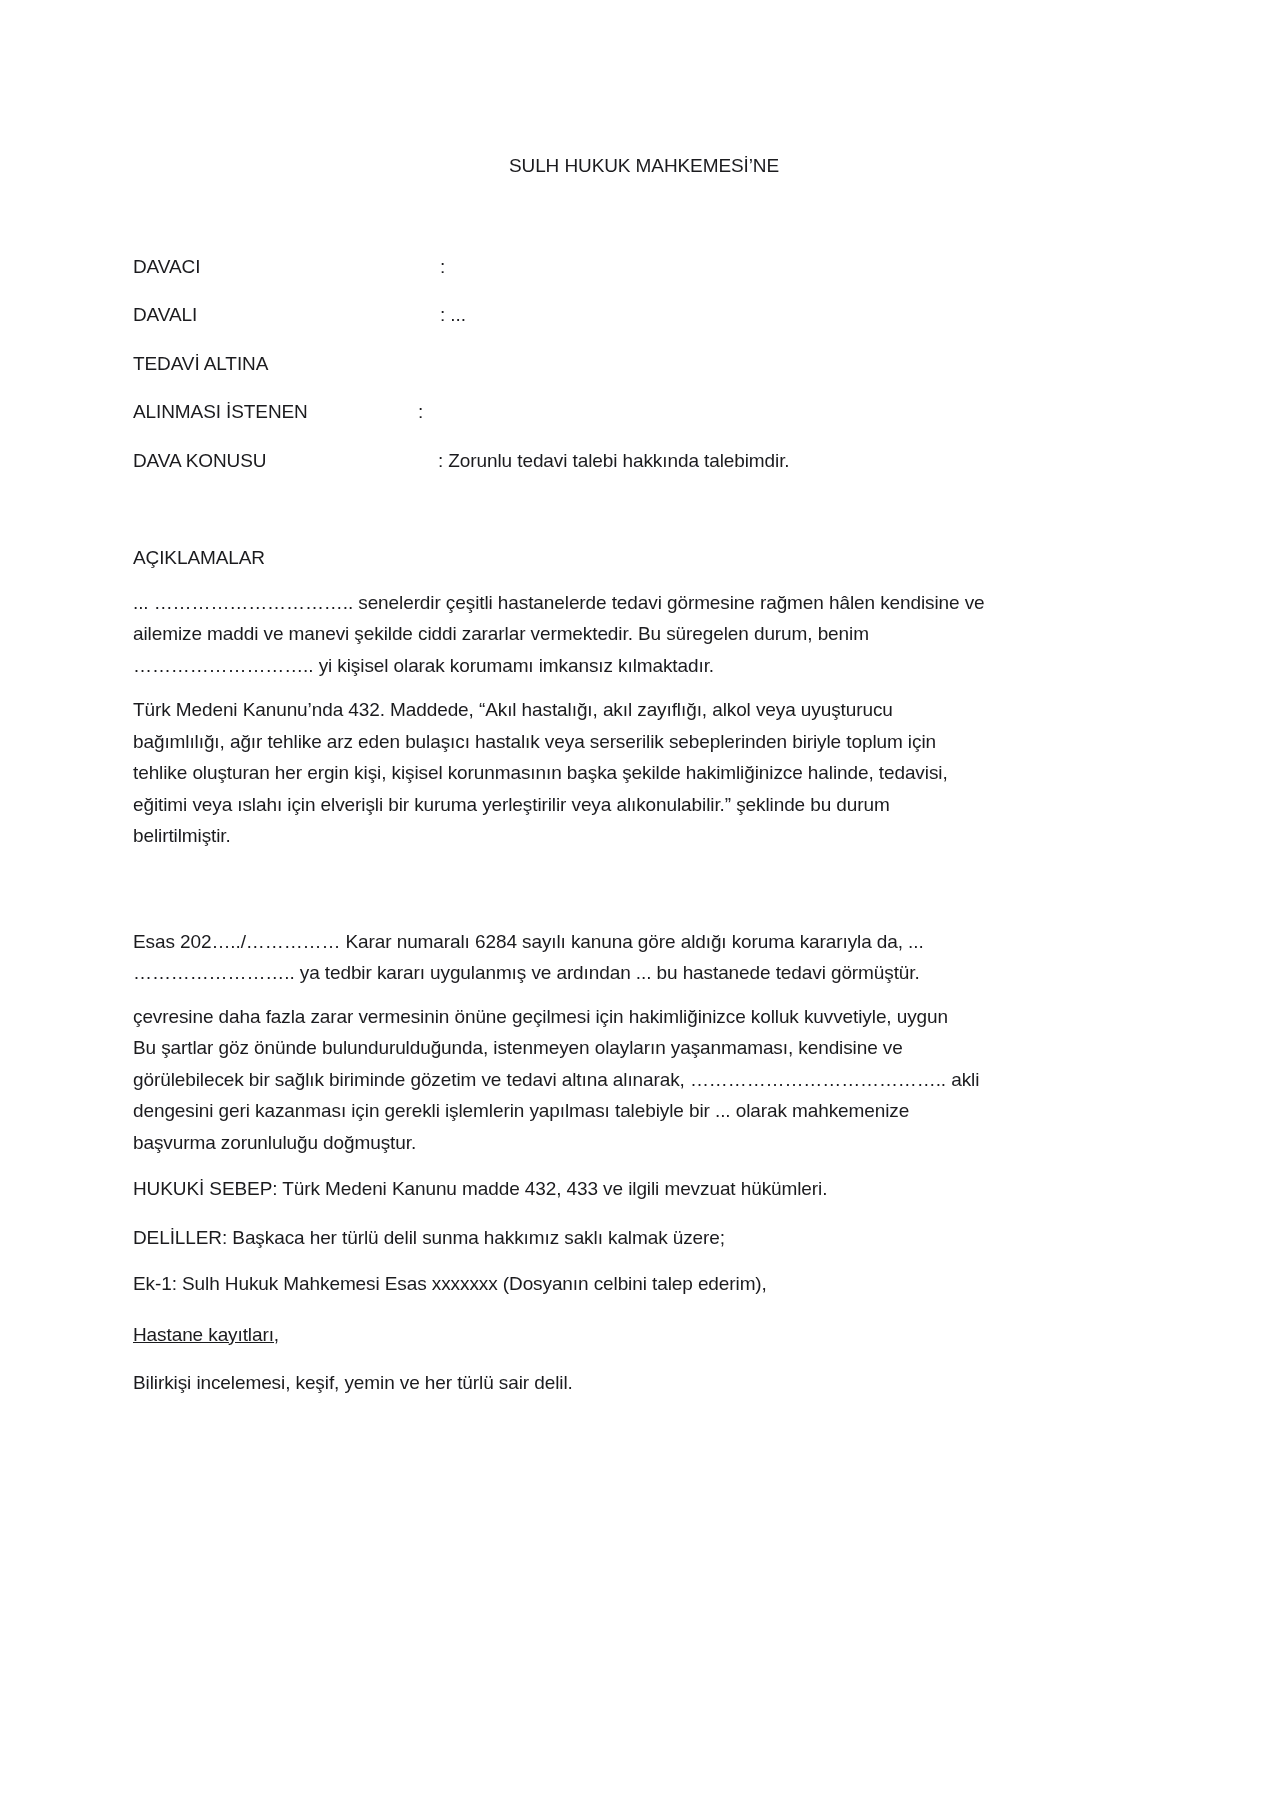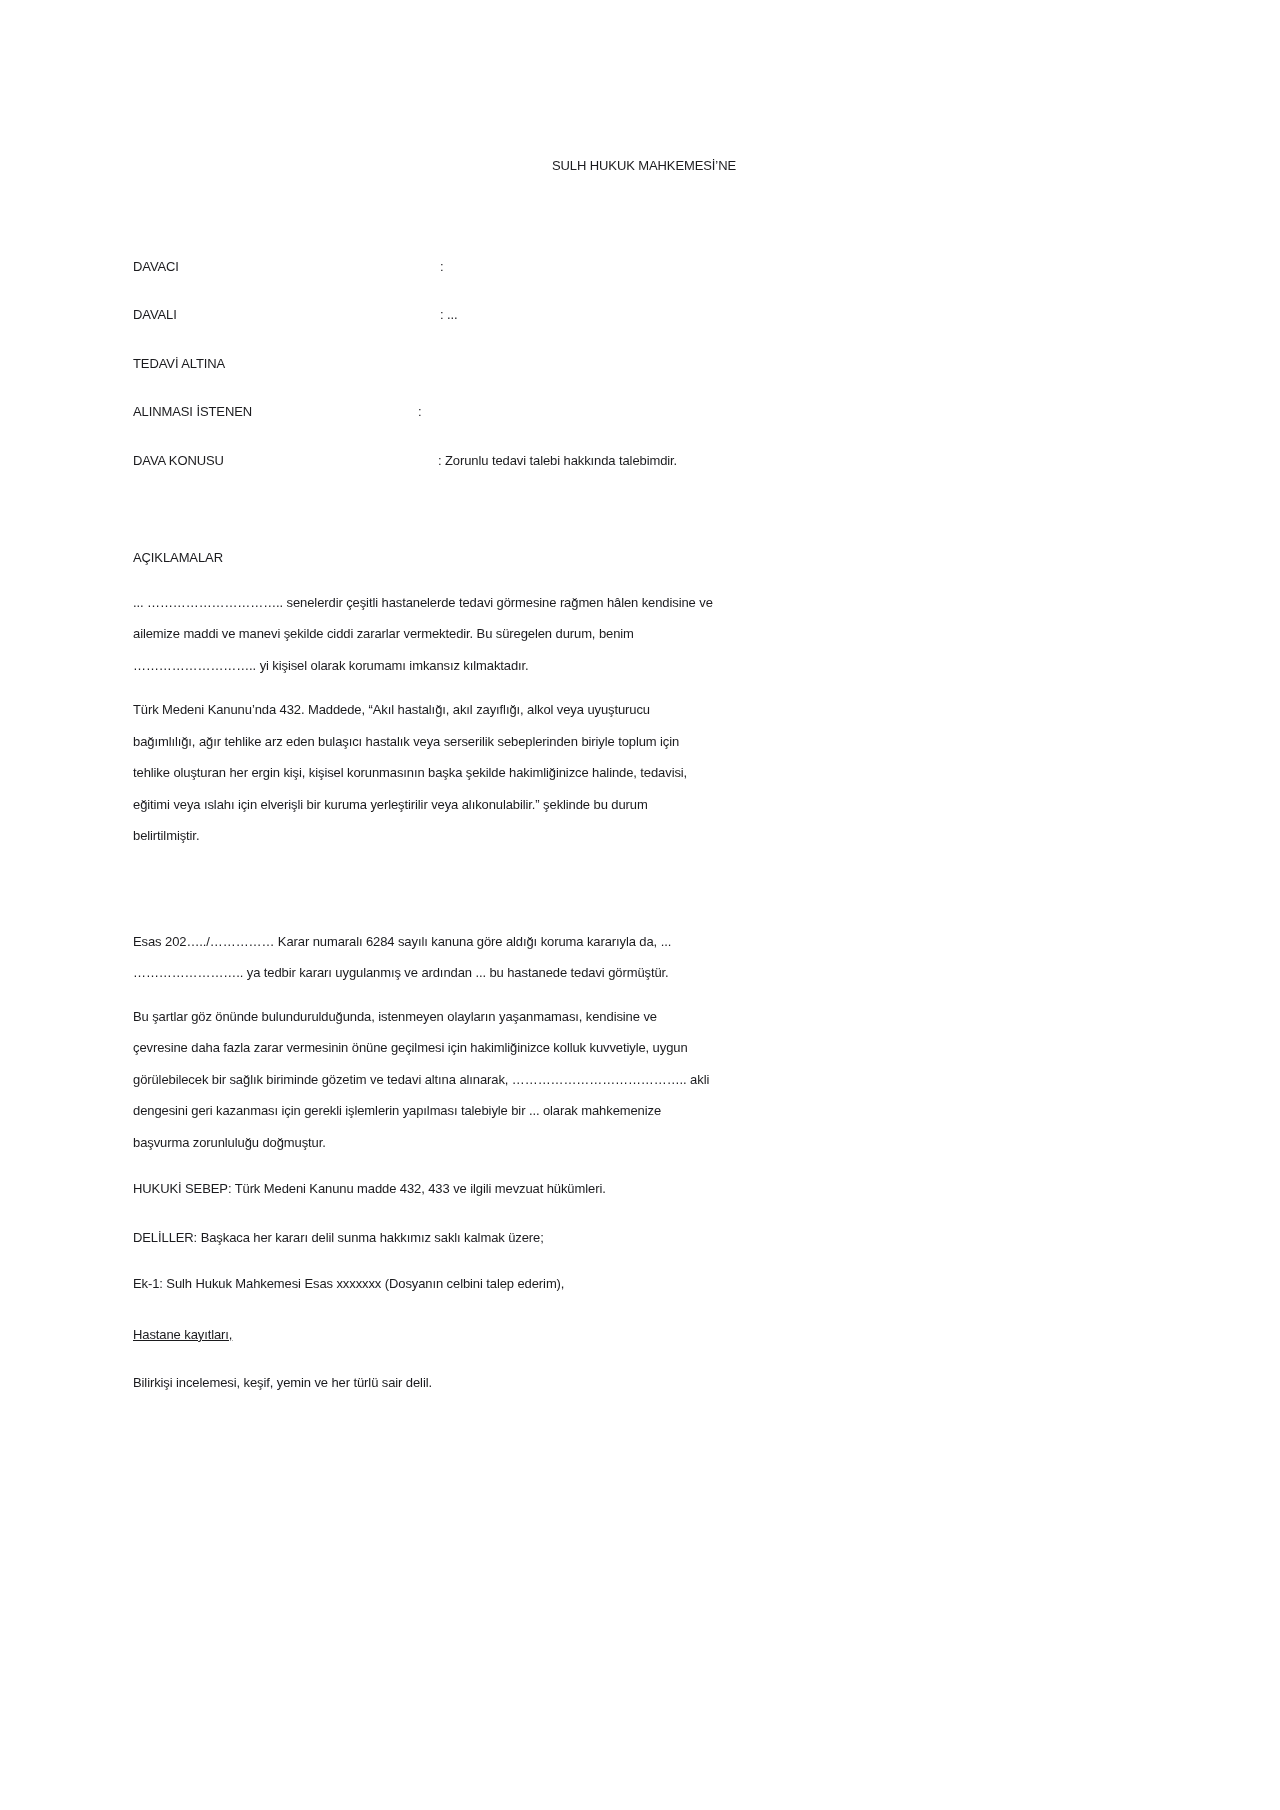--- a/index.html
+++ b/index.html
@@ -7,21 +7,21 @@
     padding: 0;
     background: #ffffff;
   }
   .page {
     position: relative;
     width: 1280px;
     height: 1810px;
     background: #ffffff;
     overflow: hidden;
     font-family: "Liberation Sans", "DejaVu Sans", sans-serif;
-    font-size: 13px;
+    font-size: 19px;
     line-height: 31.5px;
     color: #1b1b1e;
     letter-spacing: -0.1px;
   }
   .content {
     padding-left: 133px;
     padding-right: 125px;
   }
   .doc-title {
     margin-top: 150px;
@@ -106,30 +106,30 @@
       <div class="line">eğitimi veya ıslahı için elverişli bir kuruma yerleştirilir veya alıkonulabilir.” şeklinde bu durum</div>
       <div class="line">belirtilmiştir.</div>
     </div>
 
     <div class="para para-3">
       <div class="line">Esas 202…../……………  Karar numaralı 6284 sayılı kanuna göre aldığı koruma kararıyla da, ...</div>
       <div class="line">…………………….. ya  tedbir kararı uygulanmış ve ardından ... bu hastanede tedavi görmüştür.</div>
     </div>
 
     <div class="para para-4">
+      <div class="line">çevresine daha fazla zarar vermesinin önüne geçilmesi için hakimliğinizce kolluk kuvvetiyle, uygun</div>
       <div class="line">Bu şartlar göz önünde bulundurulduğunda, istenmeyen olayların yaşanmaması, kendisine ve</div>
-      <div class="line">çevresine daha fazla zarar vermesinin önüne geçilmesi için hakimliğinizce kolluk kuvvetiyle, uygun</div>
       <div class="line">görülebilecek bir sağlık biriminde gözetim ve tedavi altına alınarak, …………………………………..  akli</div>
       <div class="line">dengesini geri kazanması için gerekli işlemlerin yapılması talebiyle bir ... olarak mahkemenize</div>
       <div class="line">başvurma zorunluluğu doğmuştur.</div>
     </div>
 
     <div class="single-line legal-basis">HUKUKİ SEBEP: Türk Medeni Kanunu madde 432, 433 ve ilgili mevzuat hükümleri.</div>
 
-    <div class="single-line evidence">DELİLLER: Başkaca her kararı delil sunma hakkımız saklı kalmak üzere;</div>
+    <div class="single-line evidence">DELİLLER: Başkaca her türlü delil sunma hakkımız saklı kalmak üzere;</div>
 
     <div class="single-line exhibit-1">Ek-1:  Sulh Hukuk Mahkemesi  Esas xxxxxxx  (Dosyanın celbini talep ederim),</div>
 
     <div class="single-line exhibit-2">Hastane kayıtları,</div>
 
     <div class="single-line exhibit-3">Bilirkişi  incelemesi, keşif, yemin ve her türlü sair delil.</div>
 
   </div>
 </div>
 

